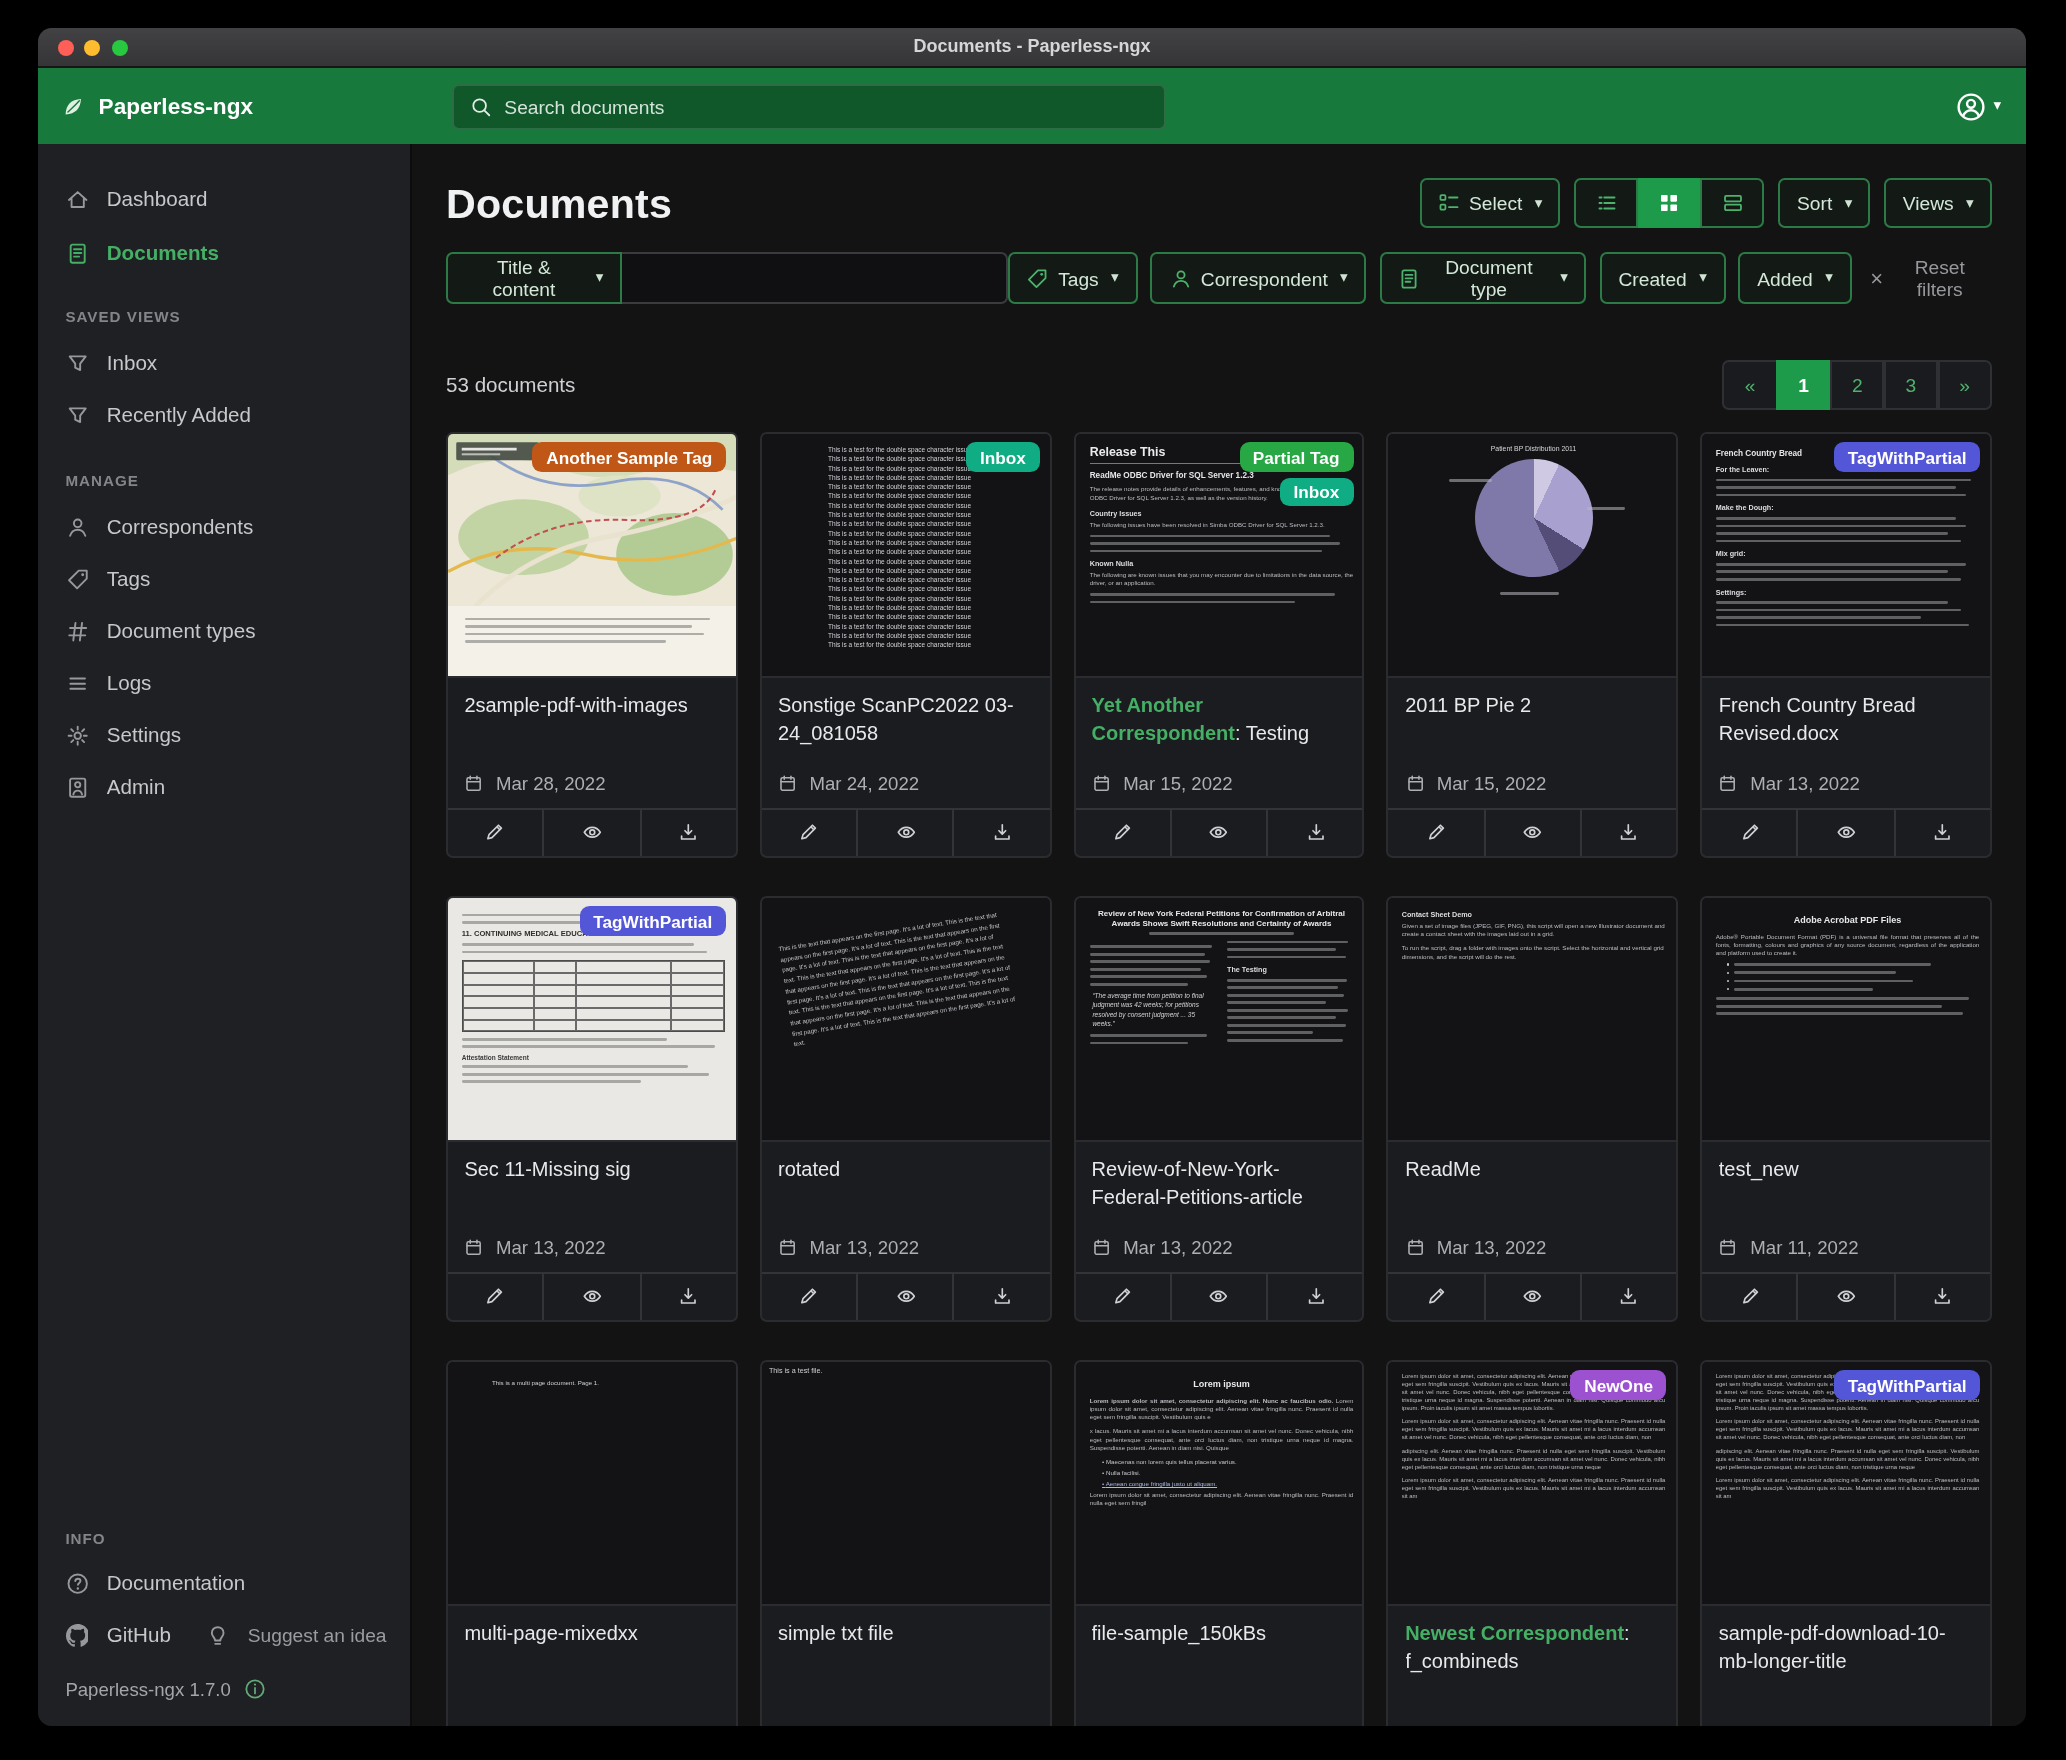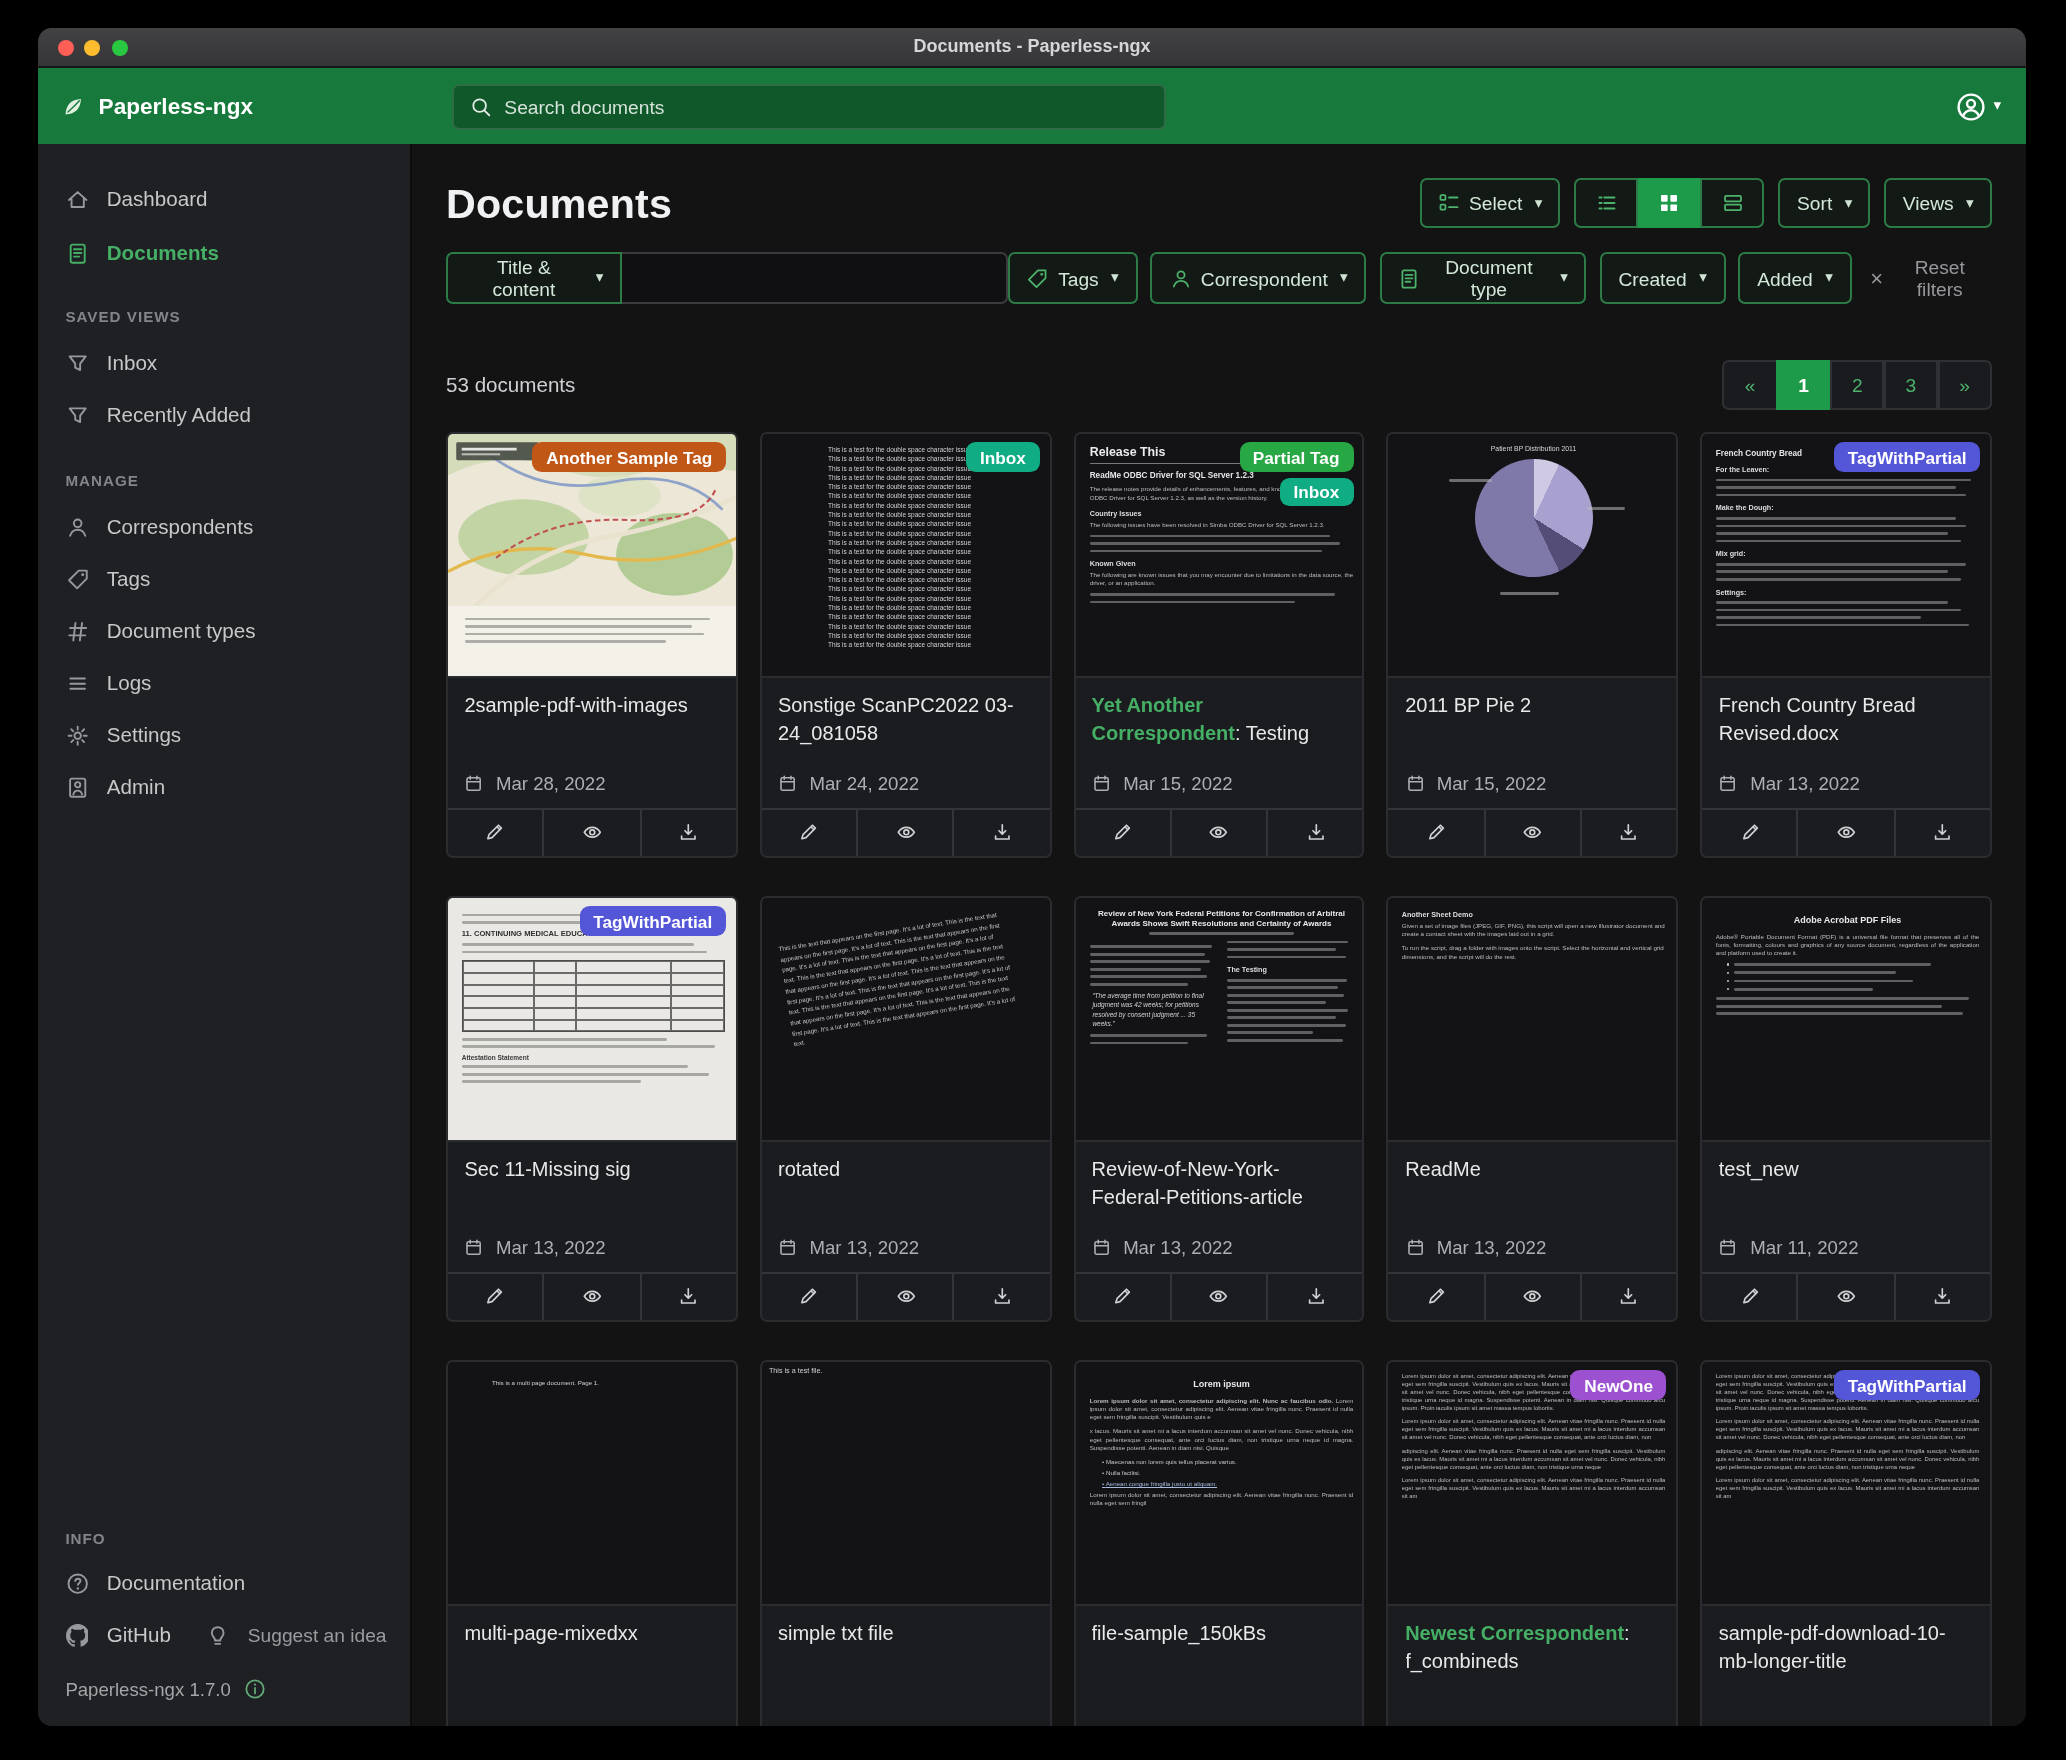--- a/index.html
+++ b/index.html
@@ -571,21 +571,21 @@
                 <div class="half pad">
                   <div class="t-h1">Release This</div>
                   <hr class="t-hr">
                   <div class="t-h2">ReadMe ODBC Driver for SQL Server 1.2.3</div>
                   <div class="t-p">The release notes provide details of enhancements, features, and known issues in Simba ODBC Driver for SQL Server 1.2.3, as well as the version history.</div>
                   <div class="t-h3">Country Issues</div>
                   <div class="t-p">The following issues have been resolved in Simba ODBC Driver for SQL Server 1.2.3.</div>
                   <div class="st" style="width:91%"></div>
                   <div class="st" style="width:95%"></div>
                   <div class="st" style="width:88%"></div>
-                  <div class="t-h3">Known Given</div>
+                  <div class="t-h3">Known Nulla</div>
                   <div class="t-p">The following are known issues that you may encounter due to limitations in the data source, the driver, or an application.</div>
                   <div class="st" style="width:93%"></div>
                   <div class="st" style="width:78%"></div>
                 </div>
                 <div class="tags">
                   <span class="tag" style="background:#28a745">Partial Tag</span>
                   <span class="tag" style="background:#10ac84">Inbox</span>
                 </div>
               </div>
               <div class="card-body">
@@ -930,21 +930,21 @@
                     <svg viewBox="0 0 16 16">
                       <path d="M8 2.2v7M5.4 6.8 8 9.4l2.6-2.6M2.8 11v2.2h10.4V11"></path>
                     </svg>
                   </span>
                 </button>
               </div>
             </div>
             <div class="card">
               <div class="thumb">
                 <div class="half pad">
-                  <div class="t-h3" style="margin-top:1.4px">Another Sheet Demo</div>
+                  <div class="t-h3" style="margin-top:1.4px">Contact Sheet Demo</div>
                   <div class="t-p">Given a set of image files (JPEG, GIF, PNG), this script will open a new Illustrator document and create a contact sheet with the images laid out in a grid.</div>
                   <div class="t-p">To run the script, drag a folder with images onto the script. Select the horizontal and vertical grid dimensions, and the script will do the rest.</div>
                 </div>
                 <div class="tags"></div>
               </div>
               <div class="card-body">
                 <div class="card-title">ReadMe</div>
               </div>
               <div class="card-date">
                 <span class="icon">

